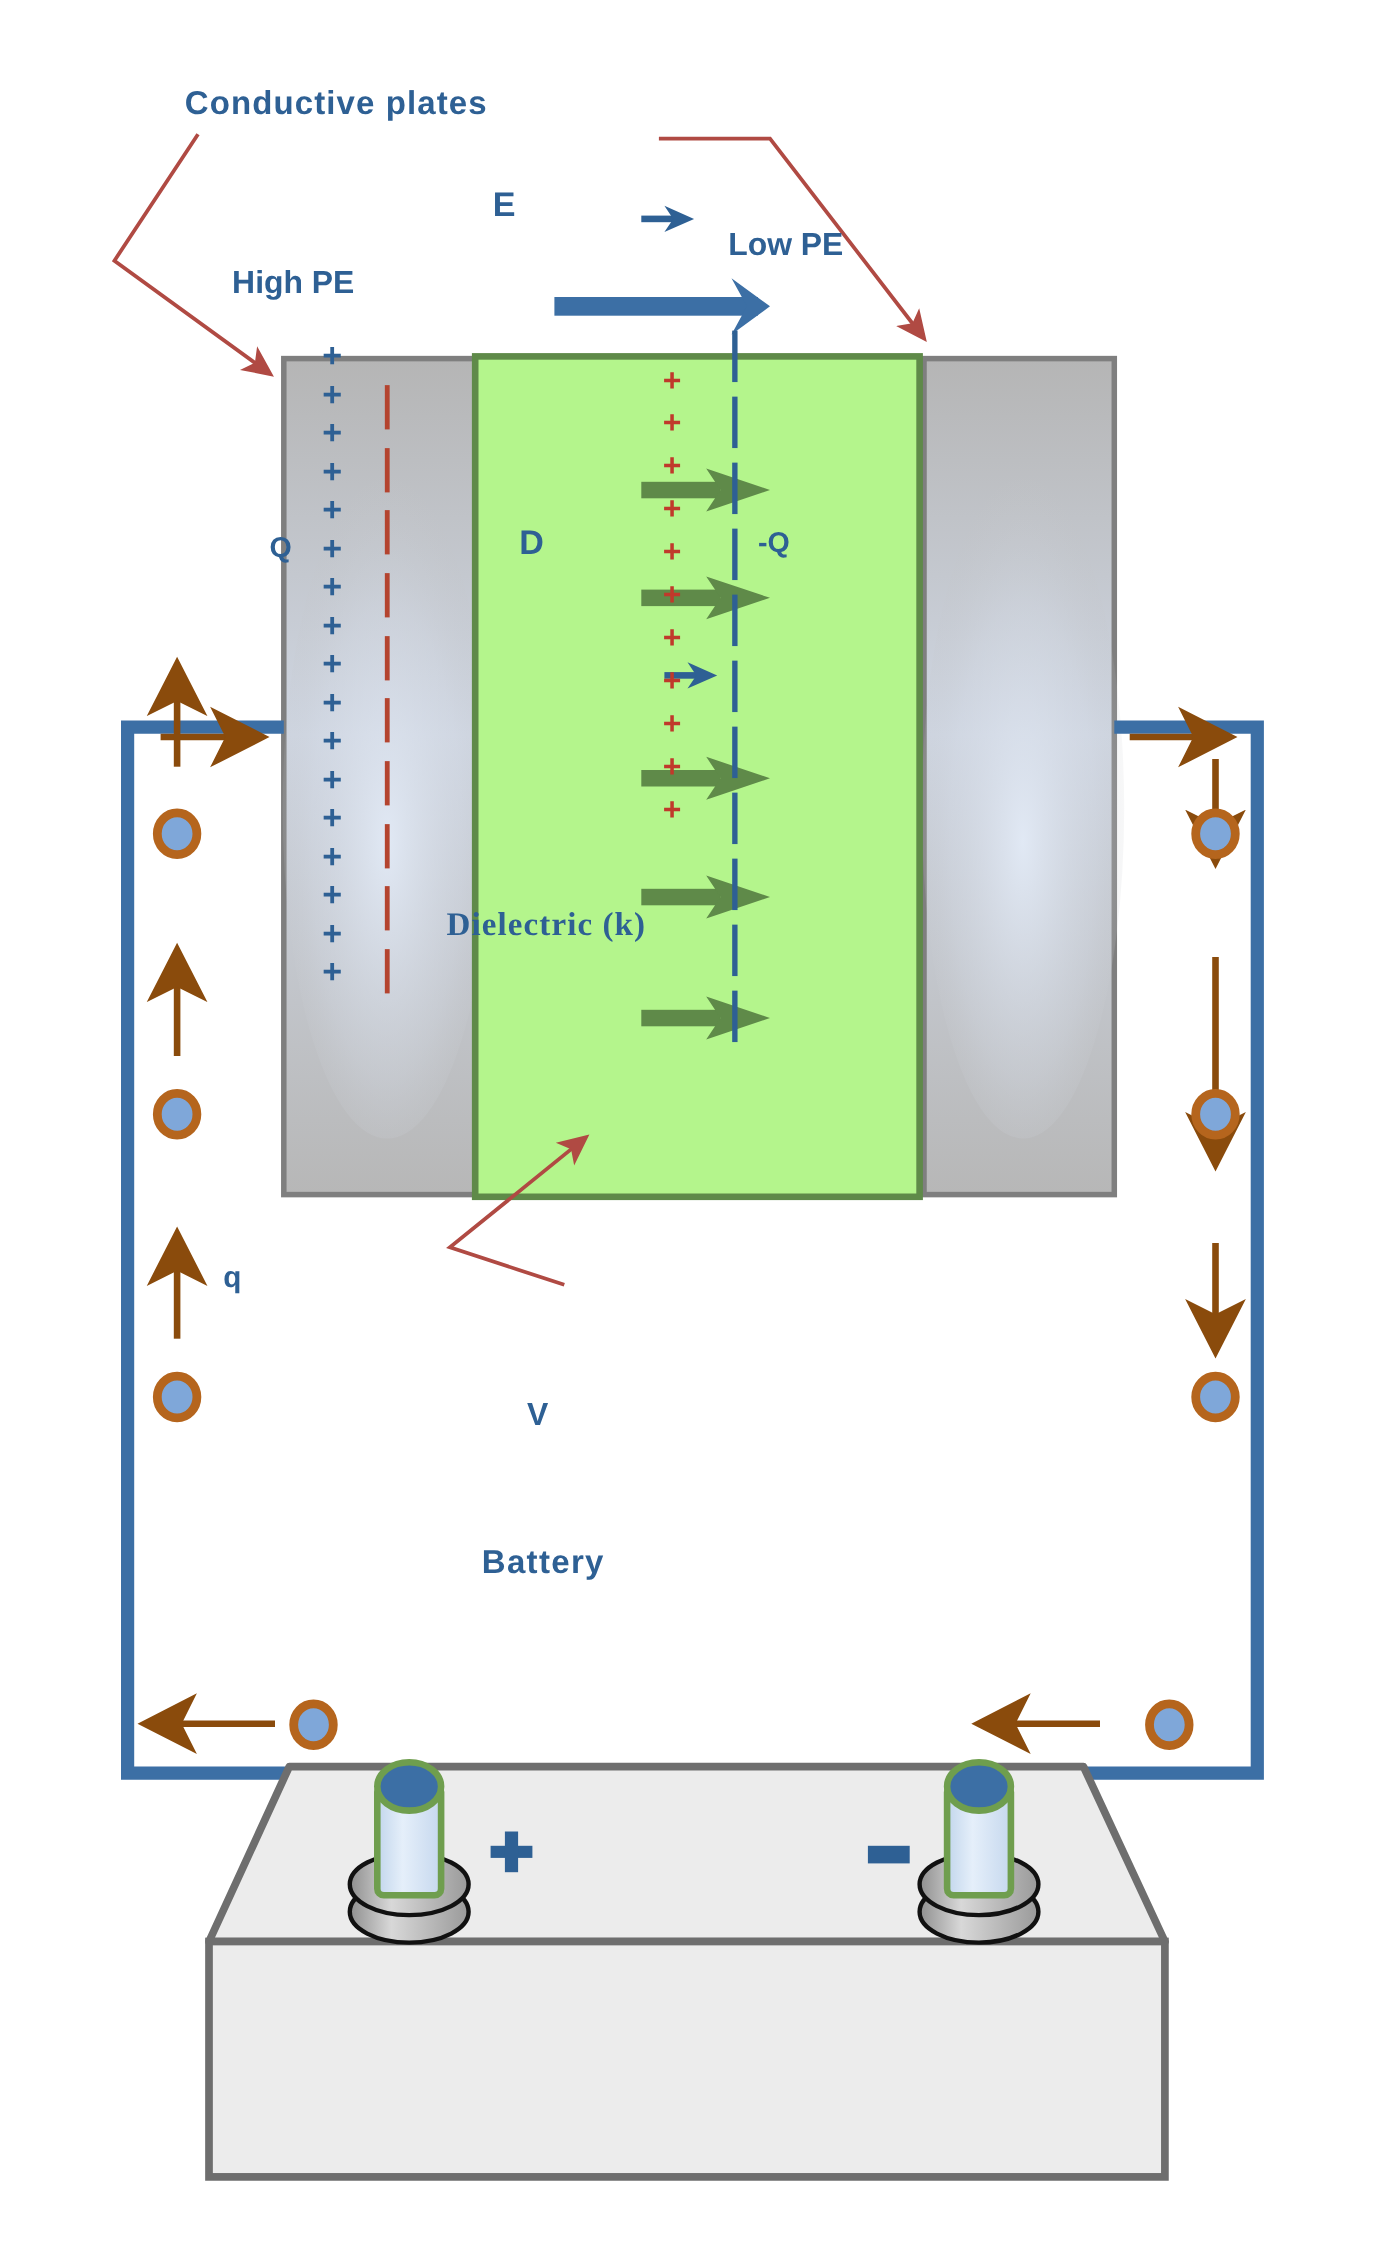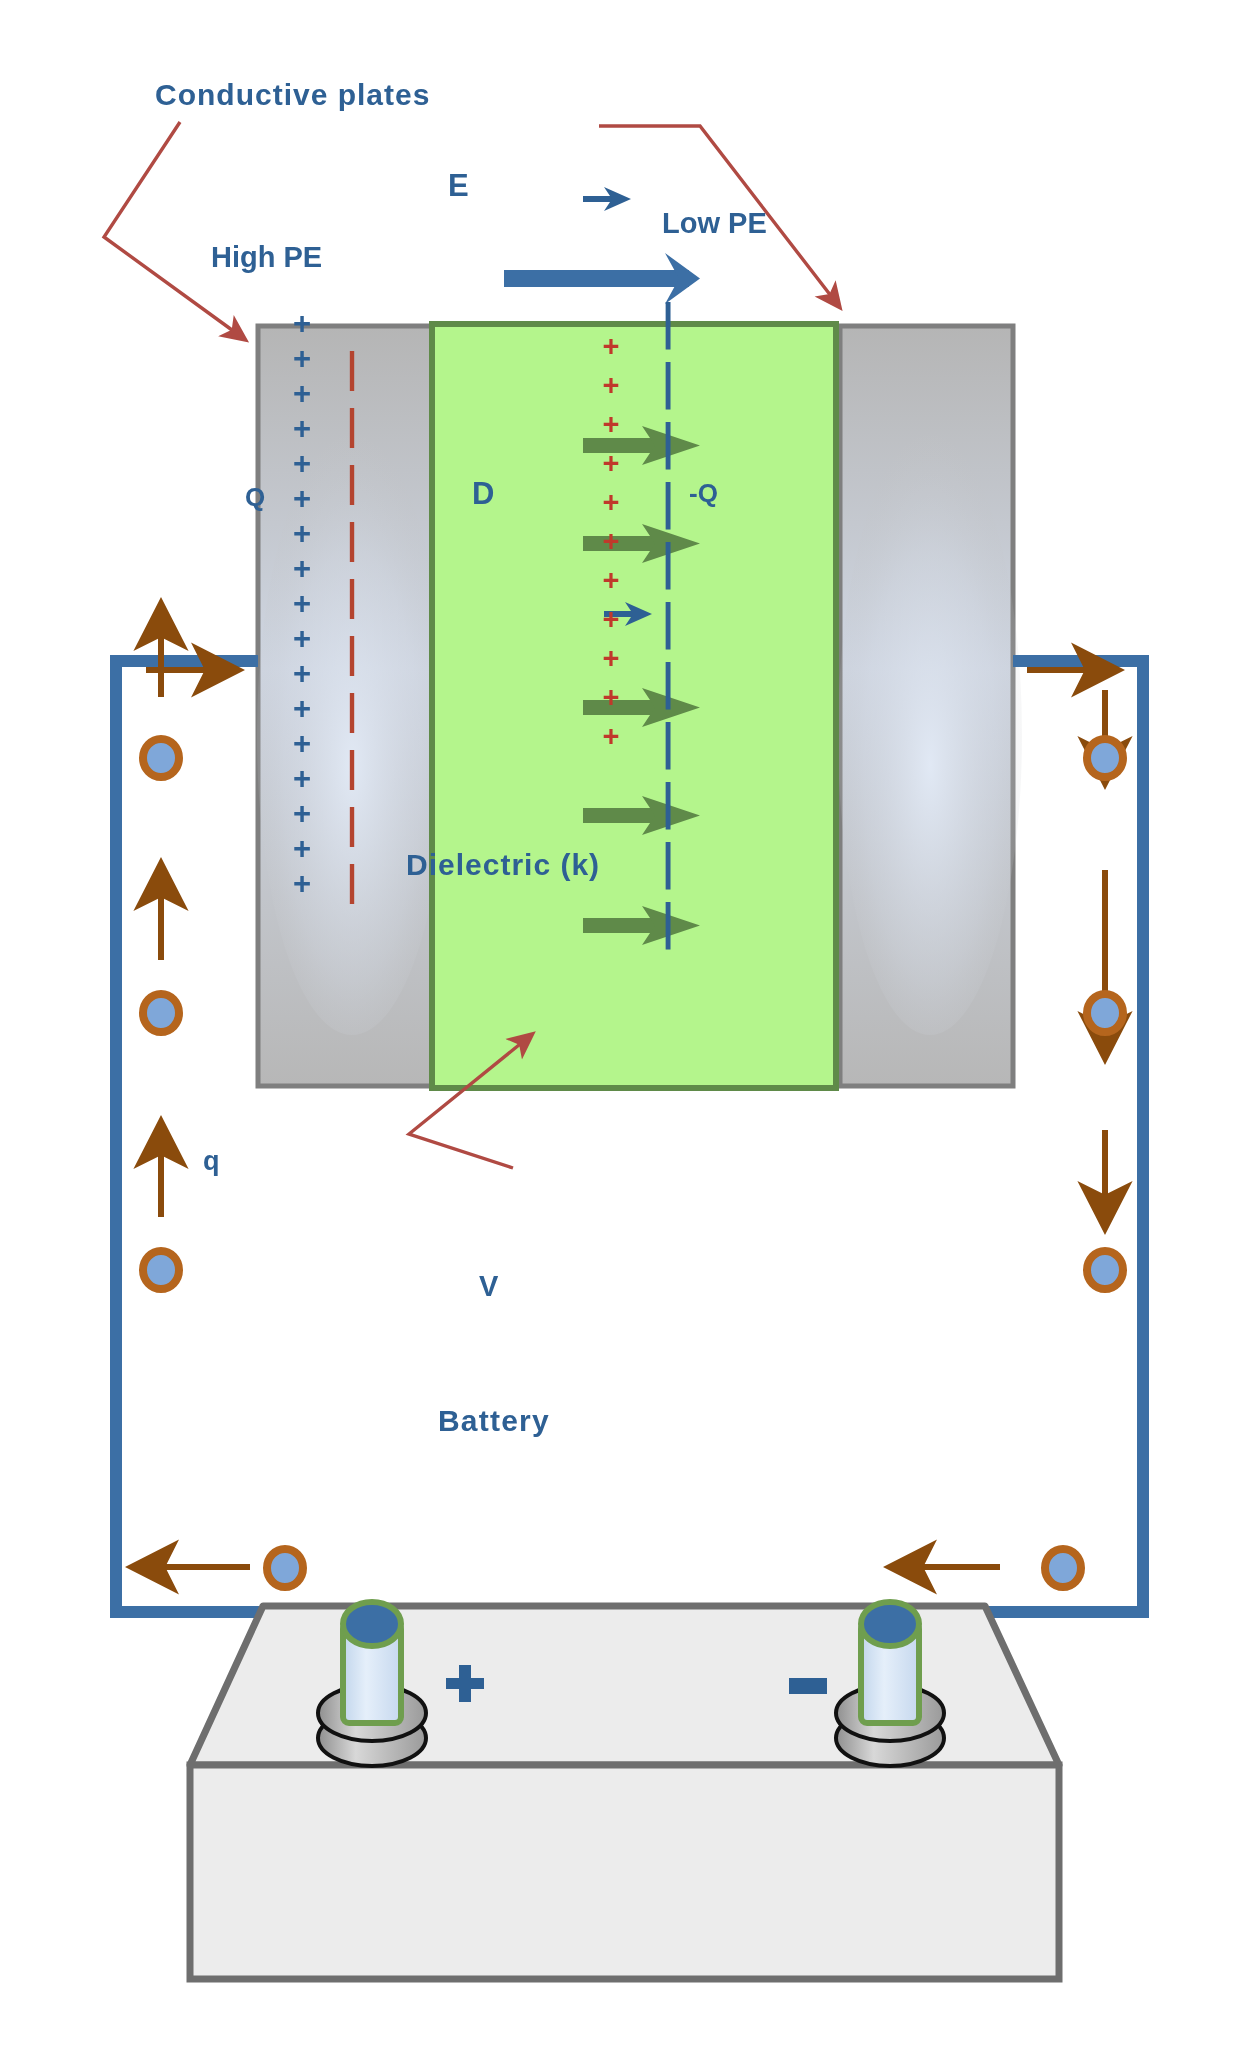--- a/index.html
+++ b/index.html
@@ -192,35 +192,35 @@
       <g fill="#2e6094">
         <rect x="446" y="1678" width="38" height="11"></rect>
         <rect x="459" y="1665" width="12" height="37"></rect>
       </g>
       <g fill="#2e6094">
         <rect x="789" y="1678" width="38" height="16"></rect>
       </g>
     </g>
   </svg>
 
-  <div class="lbl lbl-big" style="left:155px;top:78px;">Conductive plates</div>
+  <div class="lbl lbl-big" style="left:168px;top:78px;">Conductive plates</div>
 
   <div class="lbl lbl-med" style="left:211px;top:205px;margin-top:36px;">High PE</div>
 
   <div class="lbl lbl-med" style="left:662px;top:207px;">Low PE</div>
 
   <div class="lbl" style="left:448px;top:168px;font-size:31px;">E</div>
 
   <div class="lbl" style="left:472px;top:476px;font-size:31px;">D</div>
 
   <div class="lbl lbl-sm" style="left:245px;top:482px;">Q</div>
 
   <div class="lbl lbl-sm" style="left:689px;top:478px;">-Q</div>
 
-  <div class="lbl lbl-big" style="left:406px;top:848px;">Dielectric (k)</div>
+  <div class="lbl lbl-big" style="left:406px;top:824px;font-family:Liberation Serif, serif;">Dielectric (k)</div>
 
   <div class="lbl lbl-q" style="left:203px;top:1146px;">q</div>
 
   <div class="lbl lbl-med" style="left:479px;top:1270px;">V</div>
 
   <div class="lbl lbl-batt" style="left:438px;top:1404px;">Battery</div>
 
   <div class="plus-col" id="col-left-plate" style="left: 285px; top: 308px; width: 34px; gap: 4px;">
       <span class="pl" style="color: rgb(46, 96, 148); font-size: 31px;">+</span>
       <span class="pl" style="color: rgb(46, 96, 148); font-size: 31px;">+</span>

